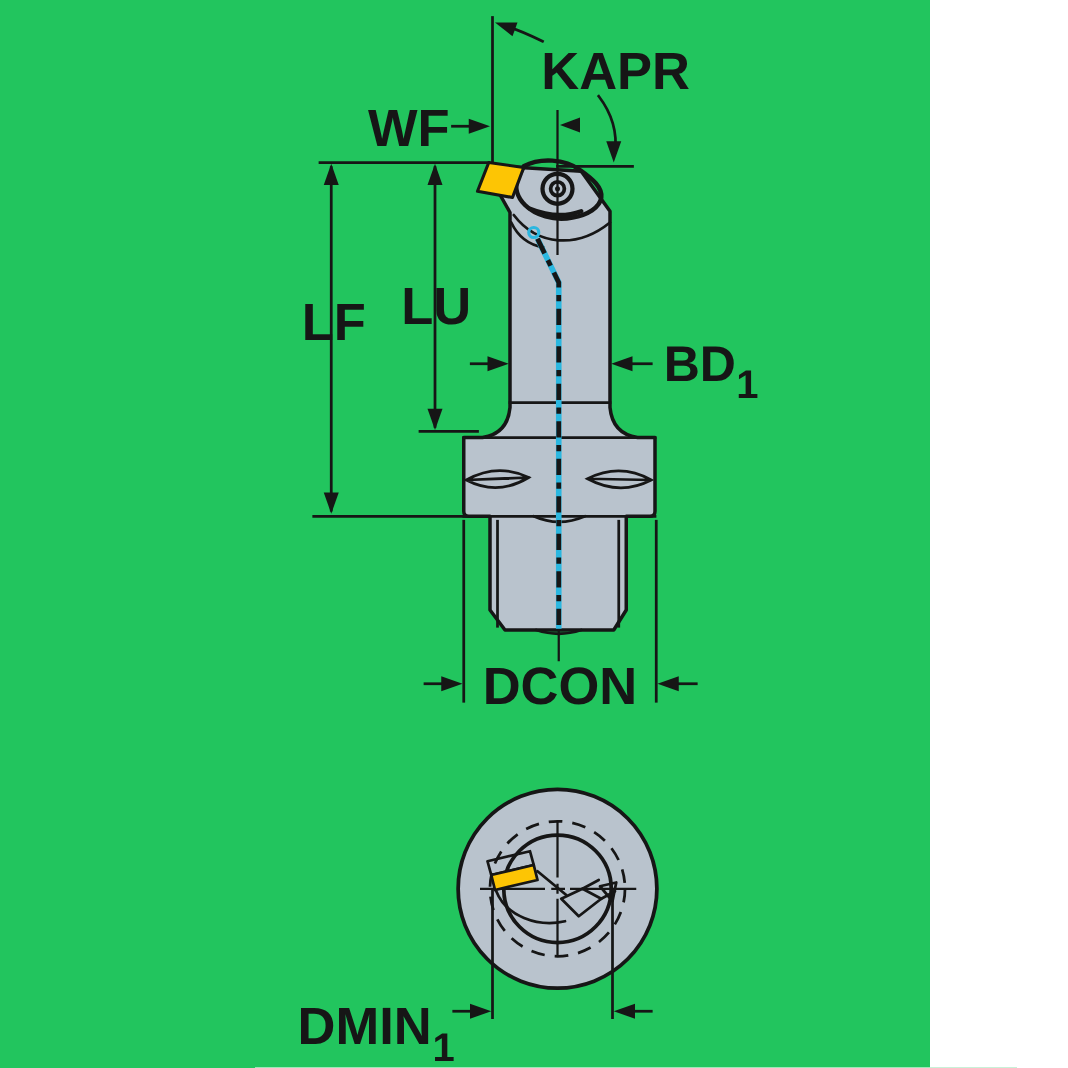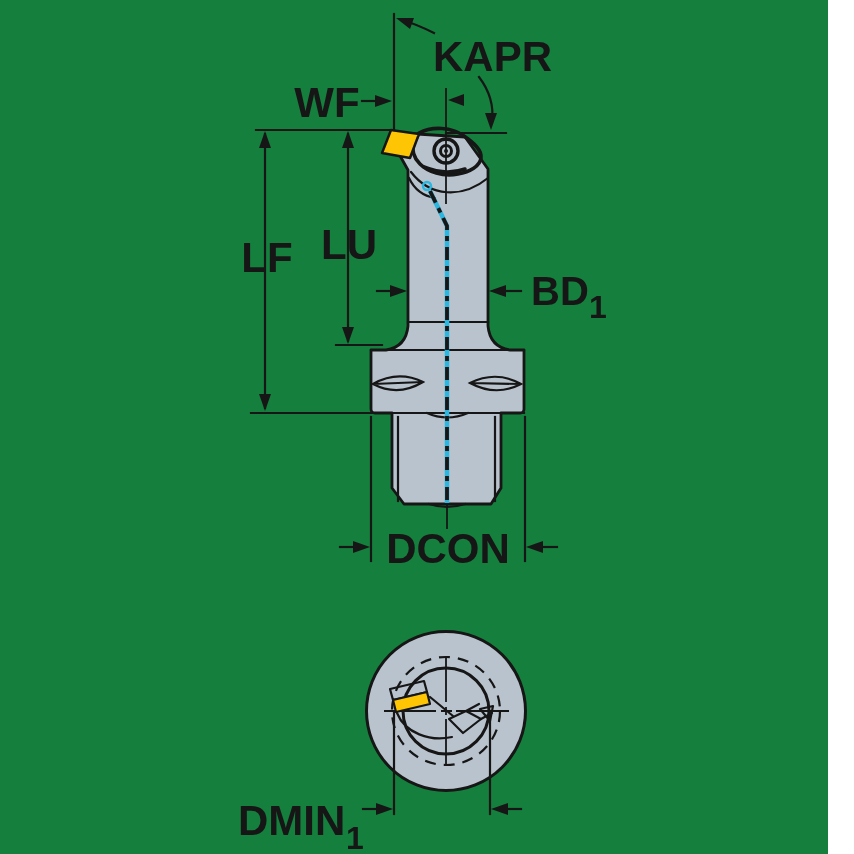--- a/index.html
+++ b/index.html
@@ -1,16 +1,16 @@
 <!DOCTYPE html>
 <html><head>
 <meta charset="utf-8">
 <style>
   html,body{margin:0;padding:0;background:#fff;}
-  .stage{position:relative;width:828px;height:854px;background:#15803d;overflow:hidden;
+  .stage{position:relative;width:744px;height:854px;background:#22c55e;overflow:hidden;
          font-family:"Liberation Sans",sans-serif;}
   svg{position:absolute;left:0;top:0;}
   .ln{stroke:#161616;fill:none;stroke-width:2.2;stroke-linecap:square;}
   .thin{stroke:#161616;fill:none;stroke-width:1.8;}
   .outline{stroke:#161616;stroke-width:2.8;stroke-linejoin:round;}
   .detail{stroke:#161616;fill:none;stroke-width:2.2;stroke-linecap:round;}
   .clampln{stroke:#161616;fill:none;stroke-width:3.6;stroke-linejoin:round;stroke-linecap:round;}
   .arr{fill:#161616;stroke:none;}
   .lbl{font-weight:700;font-size:42px;fill:#161616;font-family:"Liberation Sans",sans-serif;}
   .lbl-bd{font-weight:700;font-size:40px;fill:#161616;font-family:"Liberation Sans",sans-serif;}

